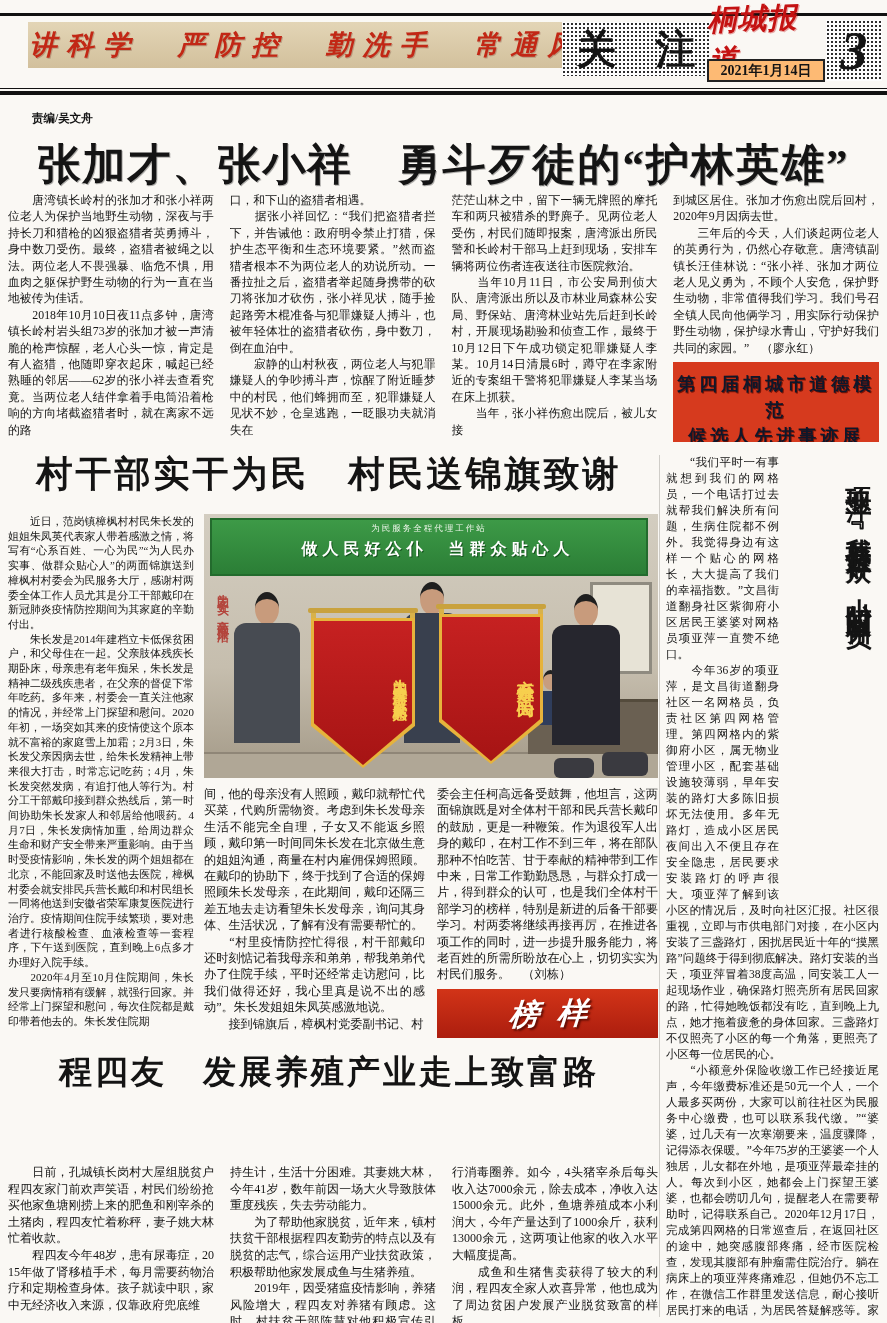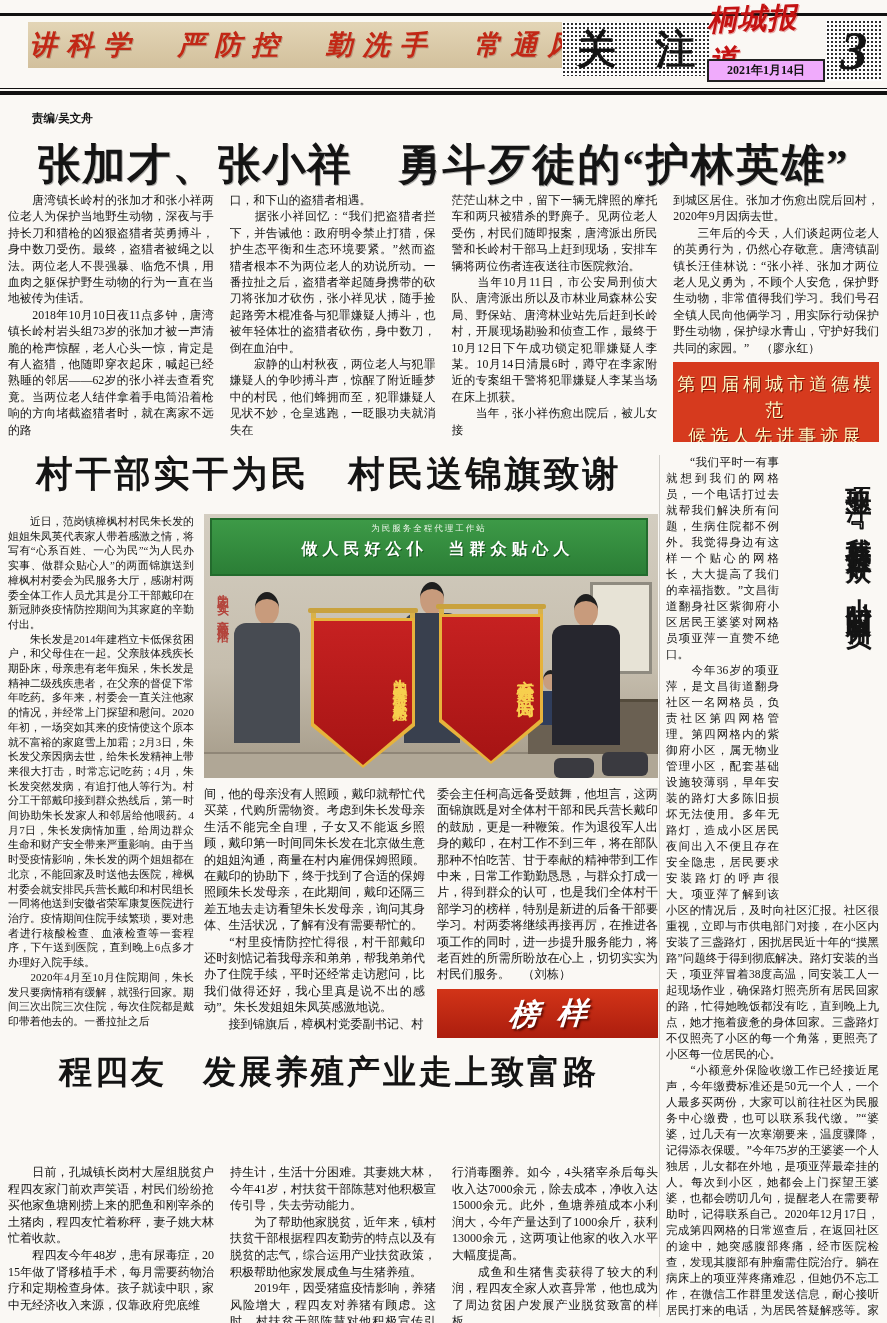--- a/index.html
+++ b/index.html
@@ -11,32 +11,32 @@
     background:linear-gradient(180deg,#e3d5b6,#d2c09c);display:flex;align-items:center;justify-content:center;}
   #slogan-text{font-size:27px;font-weight:900;font-style:italic;color:#c22715;letter-spacing:10px;
     text-shadow:1px 1px 0 rgba(90,20,10,.25);}
   #editor-line{position:absolute;left:32px;top:73px;font-size:11.5px;font-weight:bold;margin-top:38px;}
   .halftone{background-color:#fdfdfd;background-image:radial-gradient(#2c2c2c 1px,transparent 1.35px);background-size:4px 4px;}
   #section-label{position:absolute;left:562px;top:22px;width:148px;height:54px;display:flex;align-items:center;justify-content:center;
     font-size:40px;font-weight:900;letter-spacing:14px;text-indent:14px;font-family:"Liberation Sans","DejaVu Sans",sans-serif;}
   #masthead{position:absolute;left:708px;top:20px;width:116px;height:38px;display:flex;align-items:center;justify-content:center;
     font-size:29px;font-weight:900;font-style:italic;color:#c41212;letter-spacing:1px;transform:rotate(-2deg);
     text-shadow:1px 1px 0 rgba(196,18,18,.35);}
-  #date-box{position:absolute;left:707px;top:59px;width:114px;height:19px;border:2px solid #222;background:#f0abfc;
-    display:flex;align-items:center;justify-content:center;font-size:12px;font-weight:bold;}
+  #date-box{position:absolute;left:707px;top:59px;width:114px;height:19px;border:2px solid #222;background:#fdba74;
+    display:flex;align-items:center;justify-content:center;font-size:14px;font-weight:bold;}
   #page-number{position:absolute;left:826px;top:20px;width:56px;height:61px;display:flex;align-items:center;justify-content:center;
     font-size:54px;font-weight:900;font-style:italic;}
   
   .paras p{margin:0;text-align:justify;word-break:break-all;}
   .headline{position:absolute;text-align:center;font-weight:900;}
   
   #a1-headline{left:0;top:102px;width:887px;font-size:43px;letter-spacing:2px;text-shadow:1px 1px 0 rgba(0,0,0,.3);margin-top:34px;}
   #a1-body{position:absolute;left:8px;top:192px;width:871px;height:250px;display:flex;gap:16px;}
   .a1col{flex:1;font-size:11.8px;line-height:16.4px;overflow:hidden;}
-  #moral-banner{margin-top:6px;background:#d63a1e;color:#fef9c3;text-align:center;font-weight:400;
+  #moral-banner{margin-top:6px;background:#d63a1e;color:#0f172a;text-align:center;font-weight:700;
     font-size:18px;line-height:26px;letter-spacing:4px;padding:9px 0;text-shadow:1px 1px 0 #7a1405;}
   
   #a2-headline{left:0;top:450px;width:658px;font-size:36px;letter-spacing:3px;}
   #a2-body{position:absolute;left:8px;top:514px;width:650px;height:528px;display:flex;gap:10px;}
   #a2-col1{width:186px;font-size:10.9px;line-height:14.7px;overflow:hidden;}
   #a2-right{width:454px;}
   #a2-bottom{display:flex;gap:12px;margin-top:8px;height:252px;}
   .a2bcol{flex:1;font-size:12.2px;line-height:16.4px;overflow:hidden;}
   #bangyang-badge{margin-top:6px;height:50px;background:linear-gradient(#d23418,#ab1d0e);display:flex;align-items:center;justify-content:center;}
   #bangyang-badge span{color:#fff;font-size:30px;font-weight:900;font-style:italic;letter-spacing:18px;text-indent:18px;
@@ -131,21 +131,21 @@
         <div>候选人先进事迹展</div>
       </div>
     </div>
   </div>
 
   <div id="a2-headline" class="headline">村干部实干为民　村民送锦旗致谢</div>
   <div id="a2-body">
     <div id="a2-col1" class="paras">
         <p>　　近日，范岗镇樟枫村村民朱长发的姐姐朱凤英代表家人带着感激之情，将写有“心系百姓、一心为民”“为人民办实事、做群众贴心人”的两面锦旗送到樟枫村村委会为民服务大厅，感谢村两委全体工作人员尤其是分工干部戴印在新冠肺炎疫情防控期间为其家庭的辛勤付出。</p>
         <p>　　朱长发是2014年建档立卡低保贫困户，和父母住在一起。父亲肢体残疾长期卧床，母亲患有老年痴呆，朱长发是精神二级残疾患者，在父亲的督促下常年吃药。多年来，村委会一直关注他家的情况，并经常上门探望和慰问。2020年初，一场突如其来的疫情使这个原本就不富裕的家庭雪上加霜；2月3日，朱长发父亲因病去世，给朱长发精神上带来很大打击，时常忘记吃药；4月，朱长发突然发病，有追打他人等行为。村分工干部戴印接到群众热线后，第一时间协助朱长发家人和邻居给他喂药。4月7日，朱长发病情加重，给周边群众生命和财产安全带来严重影响。由于当时受疫情影响，朱长发的两个姐姐都在北京，不能回家及时送他去医院，樟枫村委会就安排民兵营长戴印和村民组长一同将他送到安徽省荣军康复医院进行治疗。疫情期间住院手续繁琐，要对患者进行核酸检查、血液检查等一套程序，下午送到医院，直到晚上6点多才办理好入院手续。</p>
-        <p>　　2020年4月至10月住院期间，朱长发只要病情稍有缓解，就强行回家。期间三次出院三次住院，每次住院都是戴印带着他去的。一番拉扯之后</p>
+        <p>　　2020年4月至10月住院期间，朱长发只要病情稍有缓解，就强行回家。并经常上门探望和慰问，每次住院都是戴印带着他去的。朱长发住院期</p>
       </div>
     <div id="a2-right">
 
       <div id="photo">
         <div id="photo-board">
           <div id="board-small">为民服务全程代理工作站</div>
           <div id="board-main">做人民好公仆　当群众贴心人</div>
         </div>
         <div id="wall-calligraphy">为民务实　高效廉洁</div>
         <div id="photo-window"></div>
@@ -228,21 +228,21 @@
     <div class="a4col">
       <div class="paras">
           <p>　　日前，孔城镇长岗村大屋组脱贫户程四友家门前欢声笑语，村民们纷纷抢买他家鱼塘刚捞上来的肥鱼和刚宰杀的土猪肉，程四友忙着称秤，妻子姚大林忙着收款。</p>
           <p>　　程四友今年48岁，患有尿毒症，2015年做了肾移植手术，每月需要药物治疗和定期检查身体。孩子就读中职，家中无经济收入来源，仅靠政府兜底维</p>
         </div>
       <div id="zhanpin-badge">
         <span>战“贫”一线见闻</span>
       </div>
     </div>
     <div class="a4col paras">
-        <p>持生计，生活十分困难。其妻姚大林，今年41岁，村扶贫干部陈慧对他积极宣传引导，失去劳动能力。</p>
+        <p>持生计，生活十分困难。其妻姚大林，今年41岁，数年前因一场大火导致肢体重度残疾，失去劳动能力。</p>
         <p>　　为了帮助他家脱贫，近年来，镇村扶贫干部根据程四友勤劳的特点以及有脱贫的志气，综合运用产业扶贫政策，积极帮助他家发展成鱼与生猪养殖。</p>
         <p>　　2019年，因受猪瘟疫情影响，养猪风险增大，程四友对养猪有顾虑。这时，村扶贫干部陈慧对他积极宣传引导，打消了他的顾虑，于是便购买了四头猪苗，在孔城畜牧兽医站的指导下进</p>
       </div>
     <div class="a4col paras">
         <p>行消毒圈养。如今，4头猪宰杀后每头收入达7000余元，除去成本，净收入达15000余元。此外，鱼塘养殖成本小利润大，今年产量达到了1000余斤，获利13000余元，这两项让他家的收入水平大幅度提高。</p>
         <p>　　成鱼和生猪售卖获得了较大的利润，程四友全家人欢喜异常，他也成为了周边贫困户发展产业脱贫致富的样板。</p>
         <p>　　程四友笑容满面地表示：今后更有信心和动力发展养殖，依靠勤劳的双手过上富裕生活。　（吴春富　都斌）</p>
       </div>
   </div>
 

